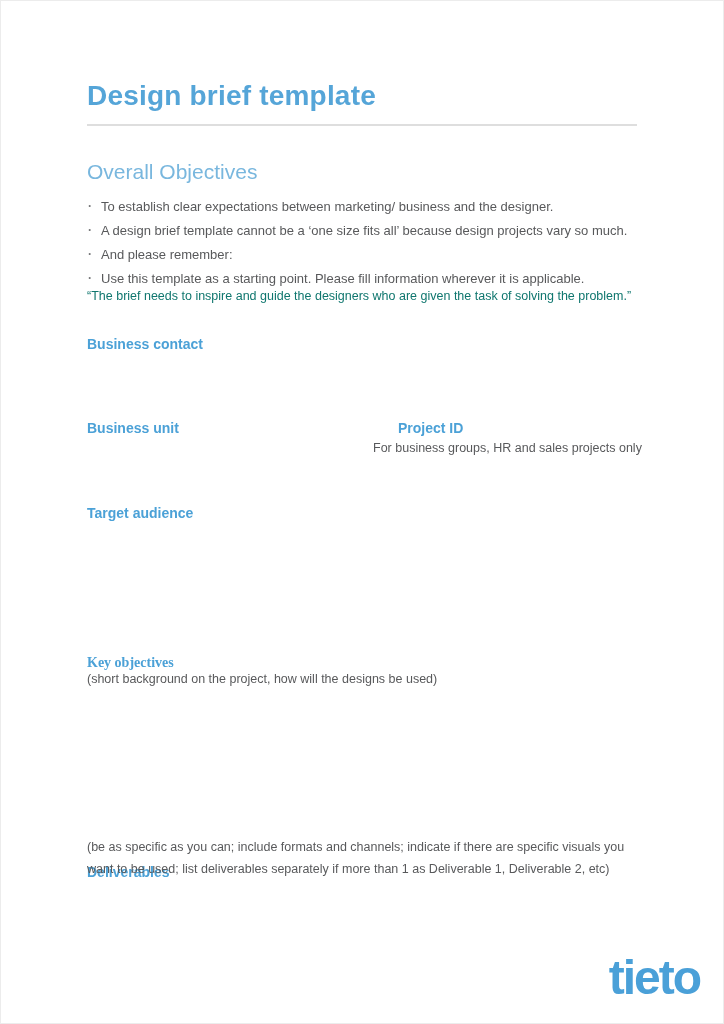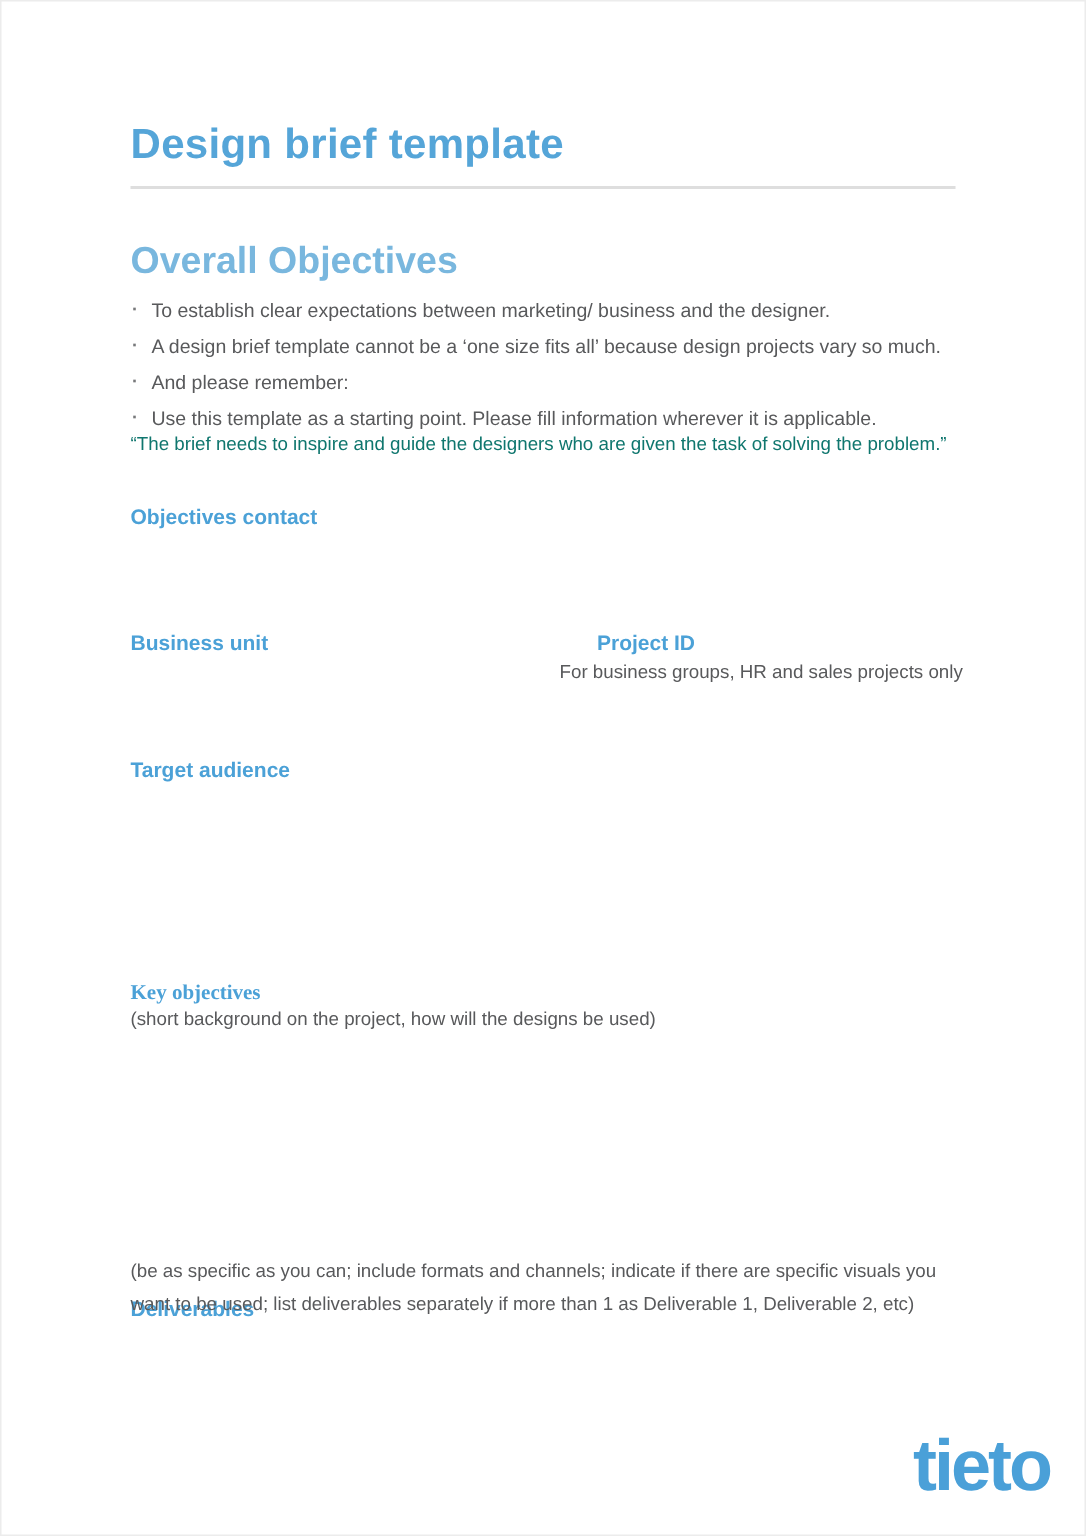--- a/index.html
+++ b/index.html
@@ -33,22 +33,22 @@
     top: 124px;
     width: 550px;
     height: 2px;
     background: #dedede;
   }
 
   .section-heading {
     position: absolute;
     left: 87px;
     top: 160px;
-    font-size: 25px;
-    font-weight: 700;
+    font-size: 21px;
+    font-weight: 400;
     color: #79b7de;
   }
 
   .bullet-list {
     position: absolute;
     left: 87px;
     top: 200px;
     width: 560px;
     list-style: none;
   }
@@ -136,21 +136,21 @@
     <li>
       <span>And please remember:</span>
     </li>
     <li>
       <span>Use this template as a starting point. Please fill information wherever it is applicable.</span>
     </li>
   </ul>
 
   <p class="quote">“The brief needs to inspire and guide the designers who are given the task of solving the problem.”</p>
 
-  <h3 class="field-label lbl-marketing-contact">Objectives contact</h3>
+  <h3 class="field-label lbl-marketing-contact">Business contact</h3>
 
   <h3 class="field-label lbl-business-unit">Business unit</h3>
 
   <h3 class="field-label lbl-project-id">Project ID</h3>
 
   <p class="field-note note-project-id">For business groups, HR and sales projects only</p>
 
   <h3 class="field-label lbl-target-audience">Target audience</h3>
 
   <h3 class="field-label lbl-key-objectives">Key objectives</h3>

